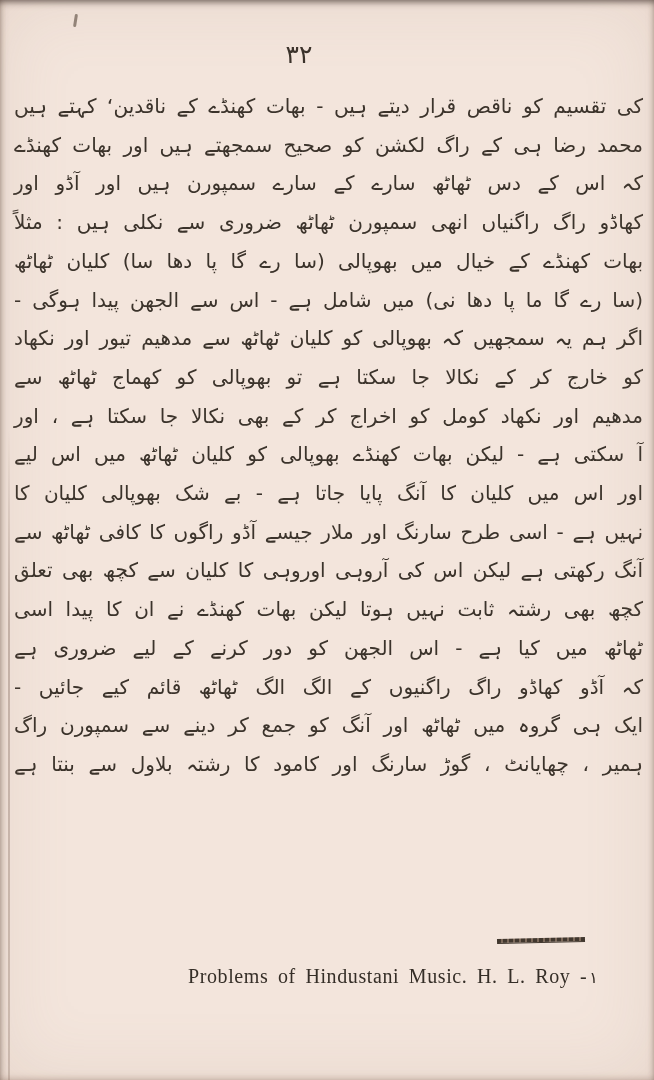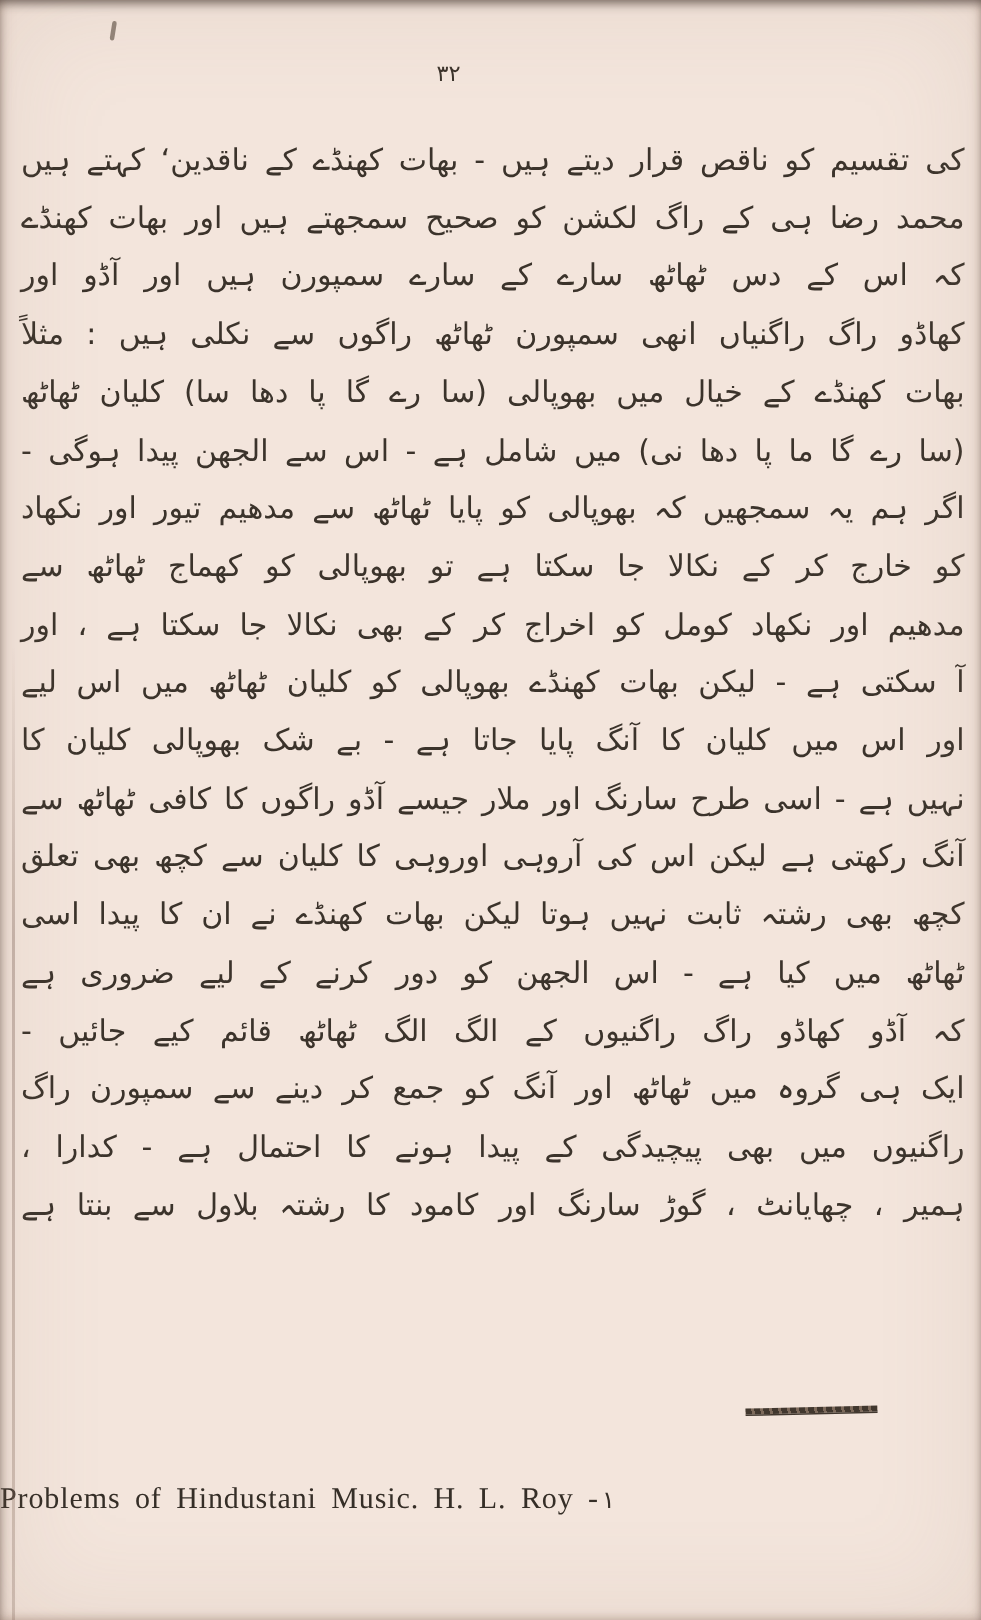--- a/index.html
+++ b/index.html
@@ -31,21 +31,21 @@
   .ink-speck {
     position:absolute; left:74px; top:14px;
     width:3px; height:13px;
     background:rgba(82,66,55,.6);
     border-radius:2px;
     transform:rotate(9deg);
   }
   .page-number {
     position:absolute; top:40px; left:0; right:56px;
     text-align:center;
-    font-size:15px; letter-spacing:8px;
+    font-size:25px; letter-spacing:8px;
     color:var(--ink, #3f362e);
   }
   .text-block {
     position:absolute; top:87px; left:14px; right:11px;
     direction:rtl;
     color:var(--ink, #3b332b);
   }
   .text-block .line {
     font-size:20px;
     line-height:38.7px;
@@ -55,61 +55,60 @@
   }
   .footnote-rule {
     position:absolute; top:938px; right:69px;
     width:88px; height:4px;
     transform:rotate(-1.4deg);
     background:repeating-linear-gradient(90deg, #41372e 0 4px, #7d6a5b 4px 6px);
     border-bottom:1px solid #41372e;
   }
   .footnote {
     position:absolute; top:965px; left:0; right:0;
+    padding-left:188px;
     font-family:"Liberation Serif", serif;
     font-size:20px;
     letter-spacing:.6px;
     word-spacing:4px;
     color:#352e27;
-    margin-top:23px;
   }
   .footnote .marker {
     font-family:"DejaVu Sans", sans-serif;
     font-size:16px;
     padding-left:2px;
   }
 </style>
 </head>
 <body>
 
 <div class="page">
 
   <div class="ink-speck"></div>
 
   <div class="page-number">۳۲</div>
 
   <div class="text-block">
     <div class="line">کی تقسیم کو ناقص قرار دیتے ہیں - بھات کھنڈے کے ناقدین‘ کہتے ہیں</div>
     <div class="line">محمد رضا ہی کے راگ لکشن کو صحیح سمجھتے ہیں اور بھات کھنڈے</div>
     <div class="line">کہ اس کے دس ٹھاٹھ سارے کے سارے سمپورن ہیں اور آڈو اور</div>
-    <div class="line">کھاڈو راگ راگنیاں انھی سمپورن ٹھاٹھ راگوں سے نکلی ہیں : مثلاً</div>
+    <div class="line">کھاڈو راگ راگنیاں انھی سمپورن ٹھاٹھ ضروری سے نکلی ہیں : مثلاً</div>
     <div class="line">بھات کھنڈے کے خیال میں بھوپالی (سا رے گا پا دھا سا) کلیان ٹھاٹھ</div>
     <div class="line">(سا رے گا ما پا دھا نی) میں شامل ہے - اس سے الجھن پیدا ہوگی -</div>
-    <div class="line">اگر ہم یہ سمجھیں کہ بھوپالی کو پایا ٹھاٹھ سے مدھیم تیور اور نکھاد</div>
+    <div class="line">اگر ہم یہ سمجھیں کہ بھوپالی کو کلیان ٹھاٹھ سے مدھیم تیور اور نکھاد</div>
     <div class="line">کو خارج کر کے نکالا جا سکتا ہے تو بھوپالی کو کھماج ٹھاٹھ سے</div>
     <div class="line">مدھیم اور نکھاد کومل کو اخراج کر کے بھی نکالا جا سکتا ہے ، اور</div>
     <div class="line">آ سکتی ہے - لیکن بھات کھنڈے بھوپالی کو کلیان ٹھاٹھ میں اس لیے</div>
     <div class="line">اور اس میں کلیان کا آنگ پایا جاتا ہے - بے شک بھوپالی کلیان کا</div>
     <div class="line">نہیں ہے - اسی طرح سارنگ اور ملار جیسے آڈو راگوں کا کافی ٹھاٹھ سے</div>
     <div class="line">آنگ رکھتی ہے لیکن اس کی آروہی اوروہی کا کلیان سے کچھ بھی تعلق</div>
     <div class="line">کچھ بھی رشتہ ثابت نہیں ہوتا لیکن بھات کھنڈے نے ان کا پیدا اسی</div>
     <div class="line">ٹھاٹھ میں کیا ہے - اس الجھن کو دور کرنے کے لیے ضروری ہے</div>
     <div class="line">کہ آڈو کھاڈو راگ راگنیوں کے الگ الگ ٹھاٹھ قائم کیے جائیں -</div>
     <div class="line">ایک ہی گروہ میں ٹھاٹھ اور آنگ کو جمع کر دینے سے سمپورن راگ</div>
-    <div class="line">راگنیوں میں بھی پیچیدگی کے پیدا ہونے کا احتمال ہے - کدارا ،</div>
     <div class="line">ہمیر ، چھایانٹ ، گوڑ سارنگ اور کامود کا رشتہ بلاول سے بنتا ہے</div>
   </div>
 
   <div class="footnote-rule"></div>
 
   <div class="footnote">
     <span>Problems of Hindustani Music. H. L. Roy -</span><span class="marker">۱</span>
   </div>
 
   <div class="edge-line"></div>

